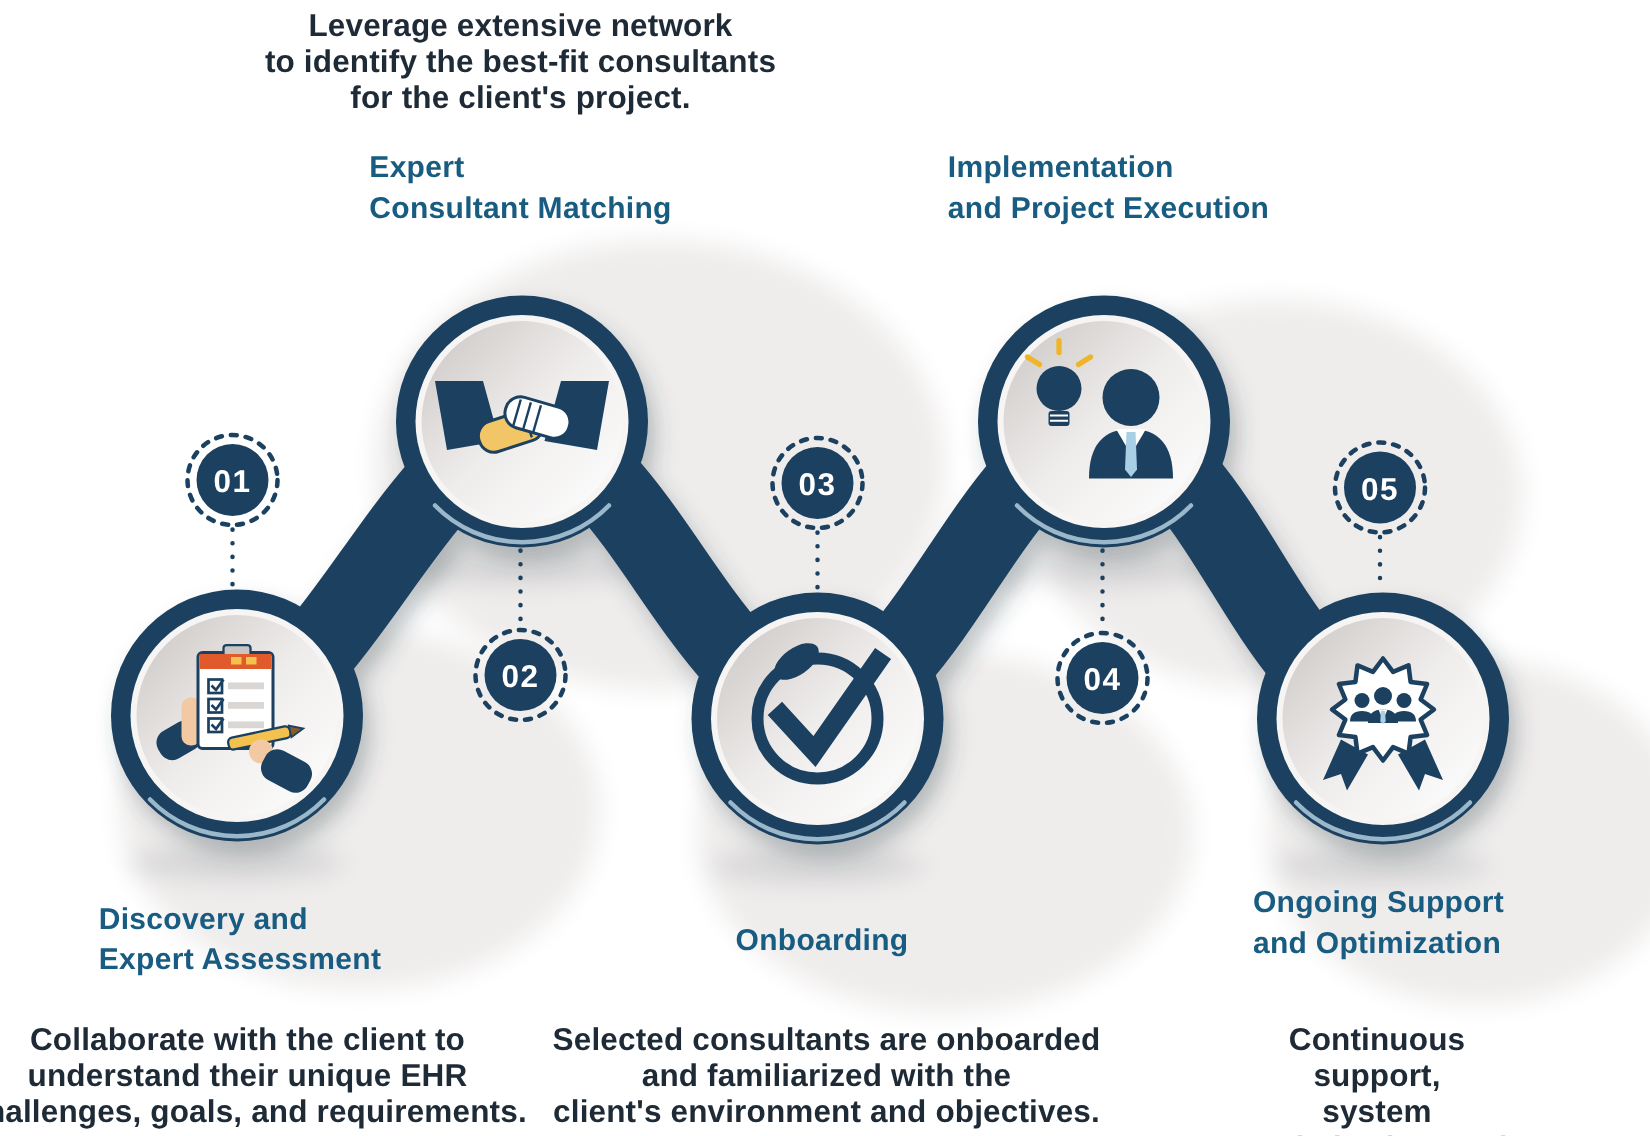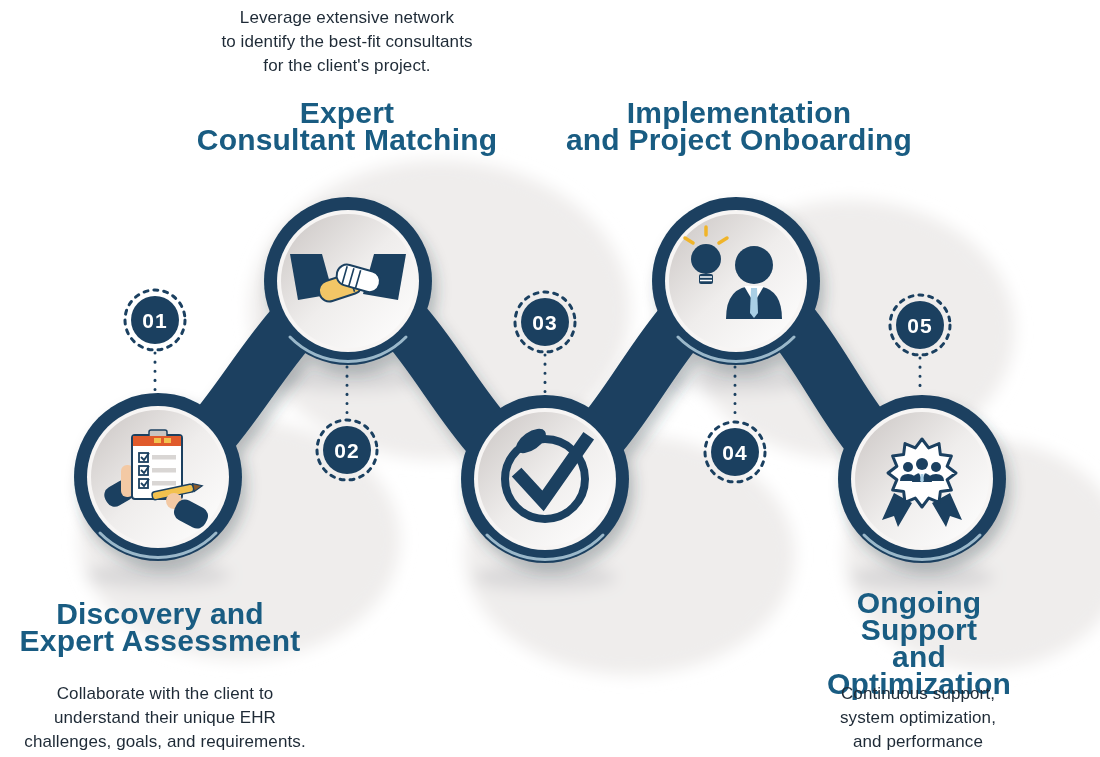--- a/index.html
+++ b/index.html
@@ -7,35 +7,34 @@
     position:relative;
     width:1100px;height:757px;
     overflow:hidden;
     background:#ffffff;
     font-family:"Liberation Sans", sans-serif;
   }
   .stage svg{position:absolute;left:0;top:0;}
   .step-title{
     position:absolute;
     transform:translateX(-50%);
-    text-align:center;
     white-space:pre-line;
     font-weight:bold;
-    font-size:30px;
+    font-size:20px;
     line-height:27px;
     color:#195c82;
     letter-spacing:.2px;
   }
   .step-desc{
     position:absolute;
     transform:translateX(-50%);
     text-align:center;
     white-space:pre-line;
-    font-weight:normal;
-    font-size:17px;
+    font-weight:bold;
+    font-size:21px;
     line-height:24px;
     color:#1e2a36;
     letter-spacing:.1px;
   }
 </style>
 </head>
 <body>
 
 <div class="stage">
 
@@ -211,28 +210,32 @@
     </g>
   </svg>
 
   <div class="step-desc" style="left:347px; top:6px;">Leverage extensive network
 to identify the best-fit consultants
 for the client's project.</div>
   <div class="step-title" style="left:347px; top:99px;">Expert
 Consultant Matching</div>
 
   <div class="step-title" style="left:739px; top:99px;">Implementation
-and Project Onboarding</div>
+and Project Execution</div>
 
   <div class="step-title" style="left:160px; top:600px;">Discovery and
 Expert Assessment</div>
   <div class="step-desc" style="left:165px; top:682px;">Collaborate with the client to
 understand their unique EHR
 challenges, goals, and requirements.</div>
 
+  <div class="step-title" style="left:548px; top:614px;">Onboarding</div>
+  <div class="step-desc" style="left:551px; top:682px;">Selected consultants are onboarded
+and familiarized with the
+client's environment and objectives.</div>
 
   <div class="step-title" style="left:919px; top:589px;">Ongoing Support
 and Optimization</div>
   <div class="step-desc" style="left:918px; top:682px;">Continuous support,
 system optimization, and performance
 monitoring for long-term success.</div>
 
 </div>
 
 </body></html>

